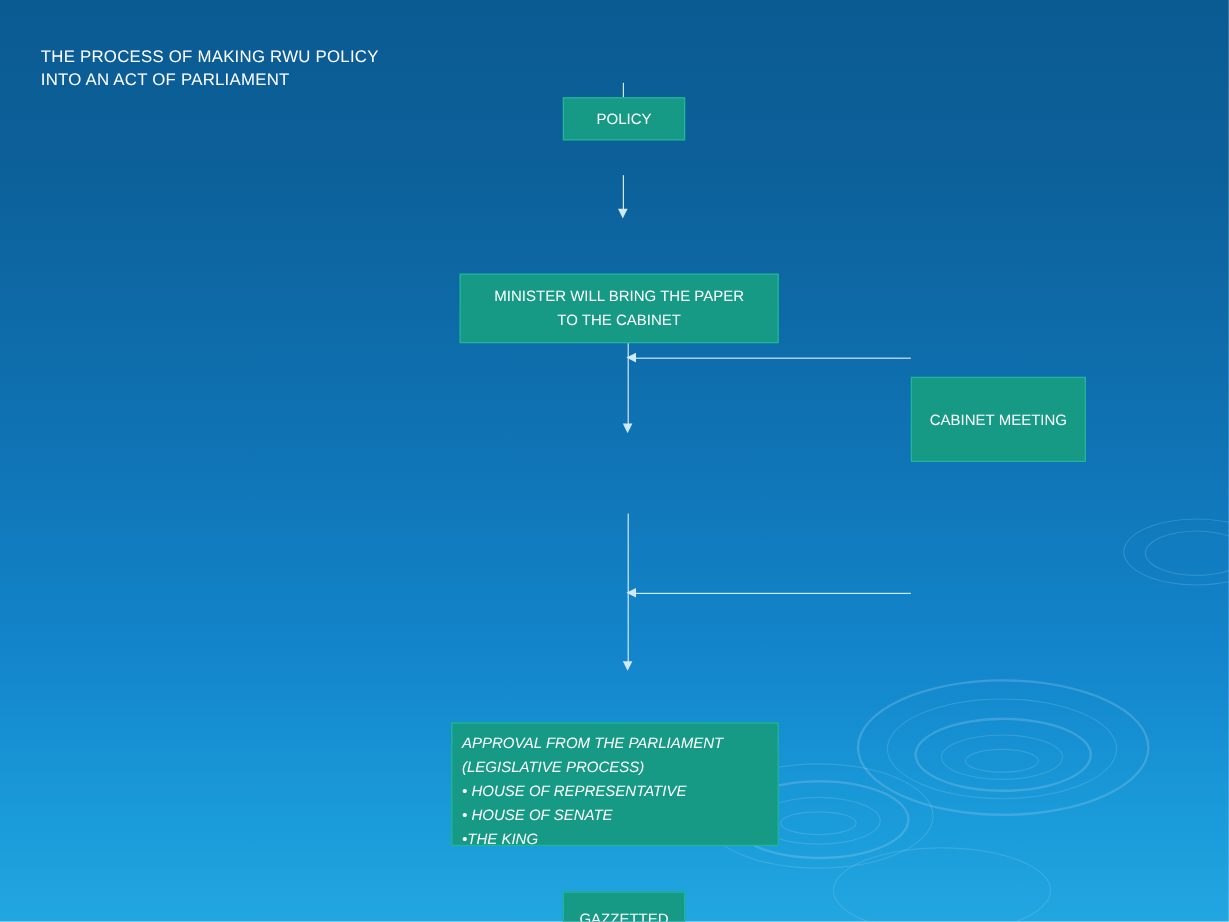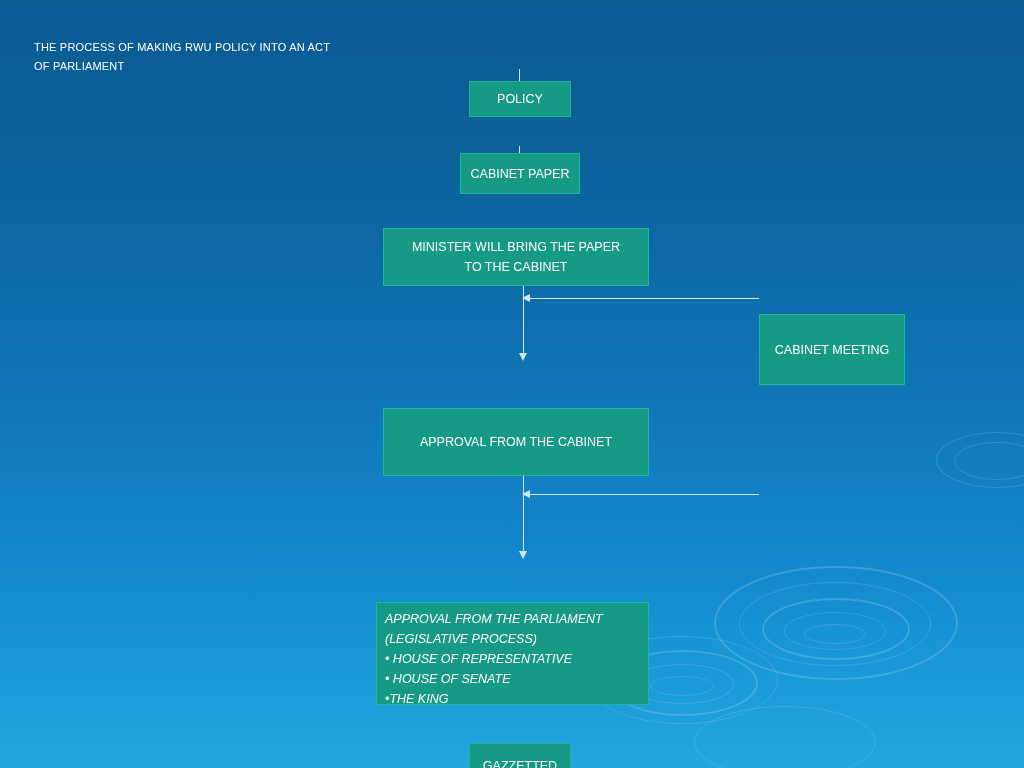--- a/index.html
+++ b/index.html
@@ -34,21 +34,21 @@
     border-radius: 50%;
   }
   .ring.thin { border-width: 1px; border-color: rgba(160, 212, 240, 0.22); }
 
   .title {
     position: absolute;
     left: 34px;
     top: 38px;
     width: 300px;
     color: #ffffff;
-    font-size: 11px;
+    font-size: 14px;
     line-height: 19px;
     letter-spacing: 0.2px;
   }
 
   .node {
     position: absolute;
     box-sizing: border-box;
     background: #179a85;
     border: 1px solid #1fb79b;
     color: #ffffff;
@@ -135,36 +135,30 @@
   <div class="conn h" style="left:530px; top:494px; width:229px;"></div>
   <div class="arrowhead left" style="left:522px; top:490px;"></div>
 
   <div class="conn v" style="left:519px; top:657px; height:32px;"></div>
   <div class="arrowhead down" style="left:515px; top:688px;"></div>
 
   <div class="node" style="left:469px; top:33px; width:102px; height:36px;">
     <span class="txt">POLICY</span>
   </div>
 
-  <div class="node" style="left:460px; top:105px; width:120px; height:41px;">
-    <span class="txt">CABINET PAPER</span>
-  </div>
 
   <div class="node" style="left:383px; top:180px; width:266px; height:58px;text-align:center;">
     <span class="txt">MINISTER WILL BRING THE PAPER
 TO THE CABINET</span>
   </div>
 
   <div class="node" style="left:759px; top:266px; width:146px; height:71px;">
     <span class="txt">CABINET MEETING</span>
   </div>
 
-  <div class="node" style="left:383px; top:360px; width:266px; height:68px;">
-    <span class="txt">APPROVAL FROM THE CABINET</span>
-  </div>
 
 
   <div class="node left-align" style="left:376px; top:554px; width:273px; height:103px;">
     <span class="txt">APPROVAL FROM THE PARLIAMENT
 (LEGISLATIVE PROCESS)
 • HOUSE OF REPRESENTATIVE
 • HOUSE OF SENATE
 •THE KING</span>
   </div>
 

